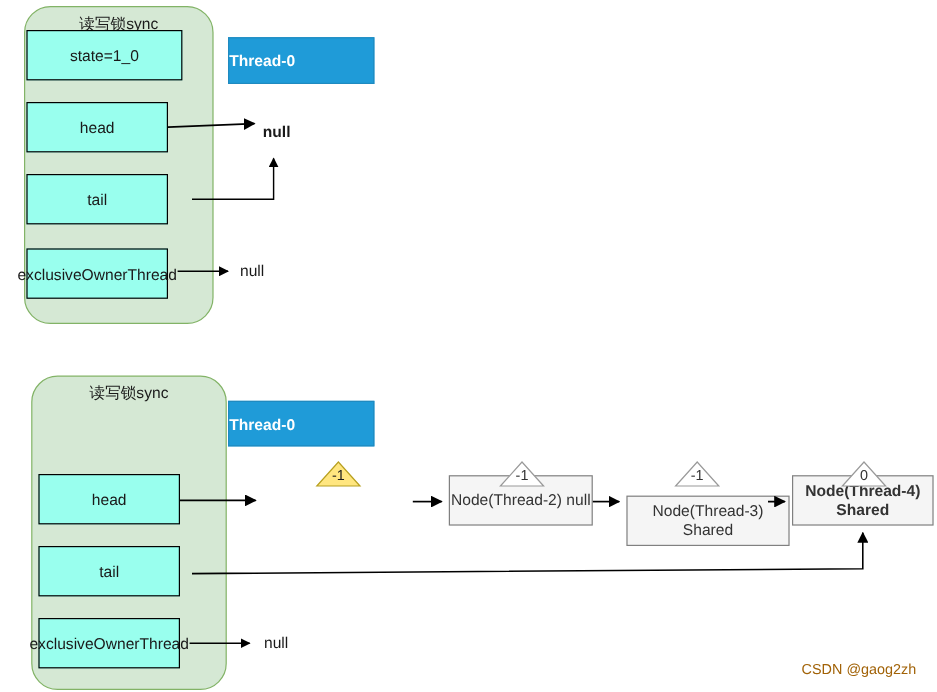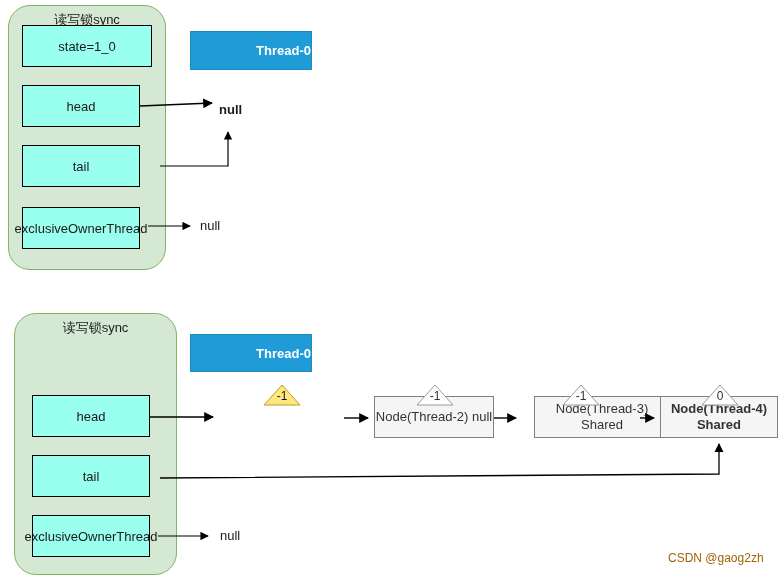--- a/index.html
+++ b/index.html
@@ -21,20 +21,21 @@
     width: 781px;
     height: 577px;
   }
   .abs { position: absolute; box-sizing: border-box; }
 
   
   .sync-box {
     background: #d5e8d4;
     border: 1px solid #82b366;
     border-radius: 22px;
+    margin-left: 12px;
   }
   .sync-title {
     position: absolute;
     top: 6px;
     left: 0;
     width: 100%;
     text-align: center;
     font-size: 13px;
     color: #1a1a1a;
     line-height: 16px;
@@ -54,21 +55,21 @@
     overflow: visible;
   }
   .field-box span { display: block; }
 
   
   .thread-box {
     background: #1f9bd8;
     border: 1px solid #1f8ac0;
     display: flex;
     align-items: center;
-    justify-content: flex-end;
+    justify-content: flex-start;
     font-size: 13px;
     font-weight: bold;
     color: #ffffff;
     white-space: nowrap;
   }
 
   
   .node-box {
     border: 1px solid #808080;
     display: flex;
@@ -188,21 +189,21 @@
   <div class="abs thread-box" style="left:190px; top:334px; width:122px; height:38px;">
     <span>Thread-0</span>
   </div>
 
 
 
   <div class="abs node-box plain-node" style="left:374px; top:396px; width:120px; height:42px;">
     <span>Node(Thread-2) null</span>
   </div>
 
-  <div class="abs node-box plain-node" style="left:522px; top:396px; width:136px; height:42px;margin-left:12px;">
+  <div class="abs node-box plain-node" style="left:522px; top:413px; width:136px; height:42px;">
     <span>Node(Thread-3)
 Shared</span>
   </div>
 
   <div class="abs node-box plain-node" style="left:660px; top:396px; width:118px; height:42px;font-weight:bold;">
     <span>Node(Thread-4)
 Shared</span>
   </div>
 
   <div class="badge yellow" style="left:262px; top:383px;">

